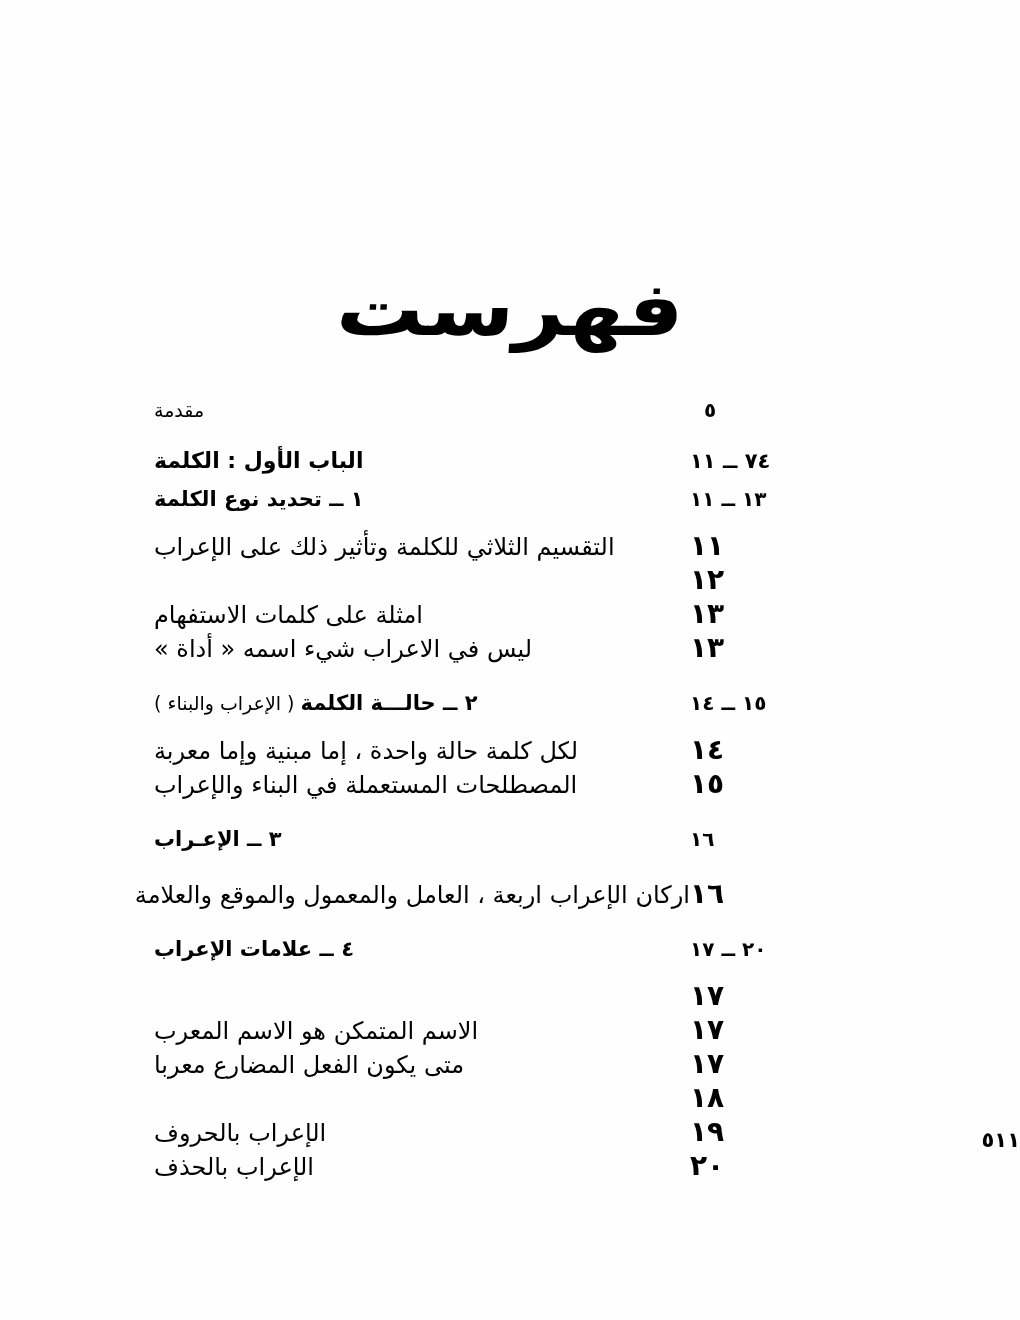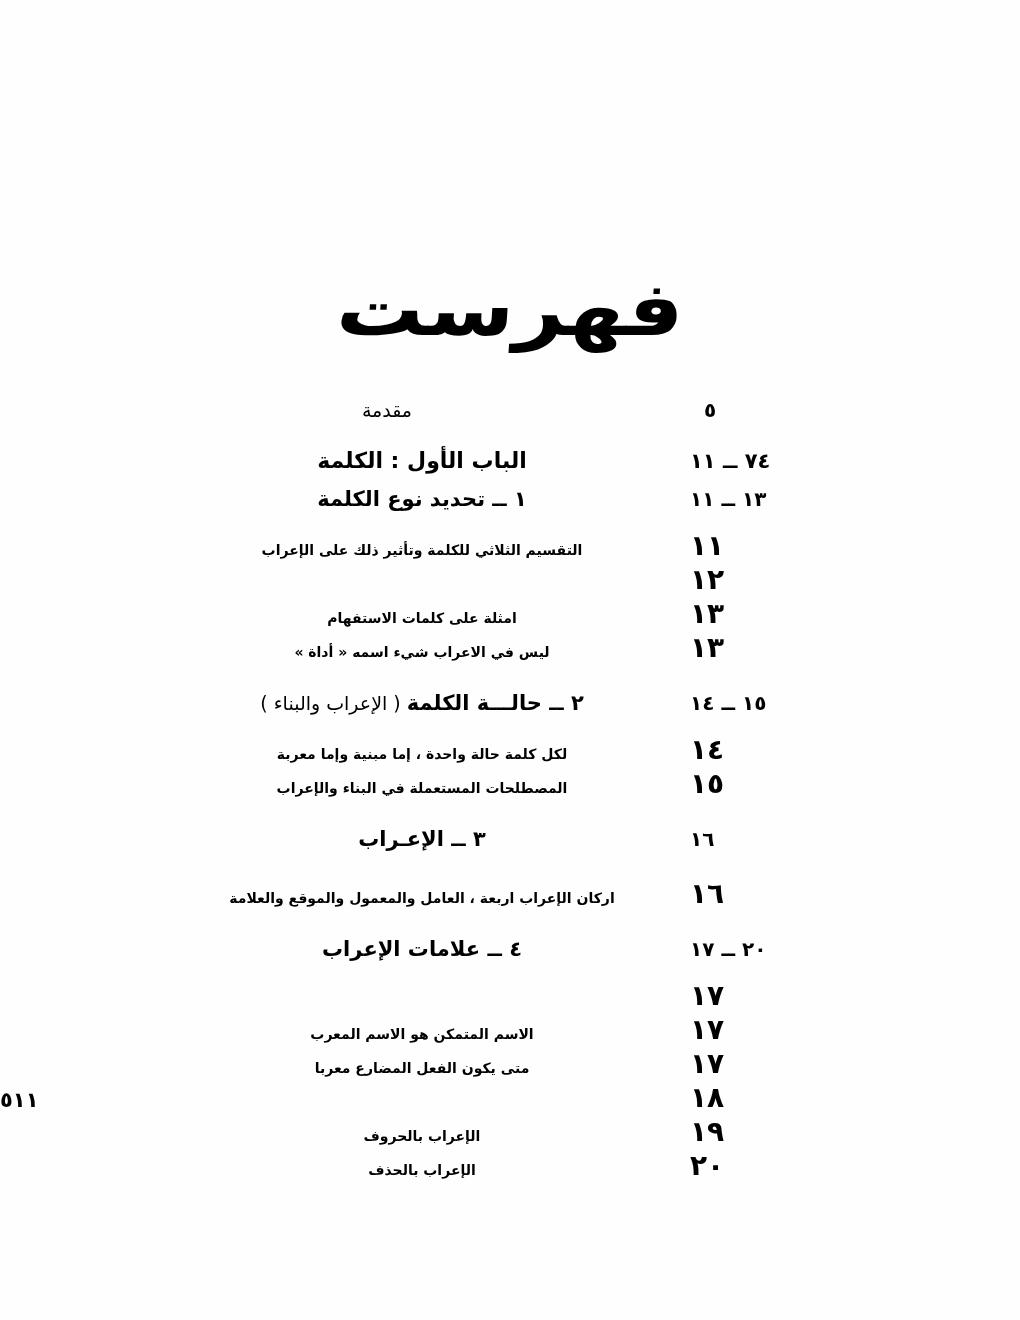--- a/index.html
+++ b/index.html
@@ -67,21 +67,21 @@
     font-weight: bold;
     letter-spacing: 0.5px;
     white-space: nowrap;
   }
   .pages.single {
     text-align: center;
   }
 
   .entry {
     flex: 1 1 auto;
-    text-align: center;
+    text-align: left;
     direction: rtl;
     white-space: nowrap;
     padding-left: 4px;
   }
 
   
   .row-front {
     margin-bottom: 26px;
   }
   .row-front .entry {
@@ -121,43 +121,43 @@
     font-weight: normal;
     font-size: 19px;
   }
   .row-section .pages {
     font-size: 20px;
     font-weight: bold;
   }
 
   
   .row-sub .entry {
-    font-size: 14px;
-    font-weight: bold;
+    font-size: 24px;
+    font-weight: normal;
     letter-spacing: 0.3px;
   }
   .row-sub .pages {
     font-size: 28px;
     font-weight: bold;
   }
   .row-sub {
     margin-bottom: 1px;
   }
 
   .gap-lg { height: 26px; }
   .gap-md { height: 20px; }
   .gap-sm { height: 12px; }
 
   
   .folio {
     position: absolute;
-    top: 1088px;
+    top: 1128px;
     left: 0;
     right: 0;
-    text-align: left;
+    text-align: right;
     font-size: 21px;
     font-weight: bold;
     letter-spacing: 1px;
   }
 </style>
 </head>
 <body>
 
 <div class="page">
 

